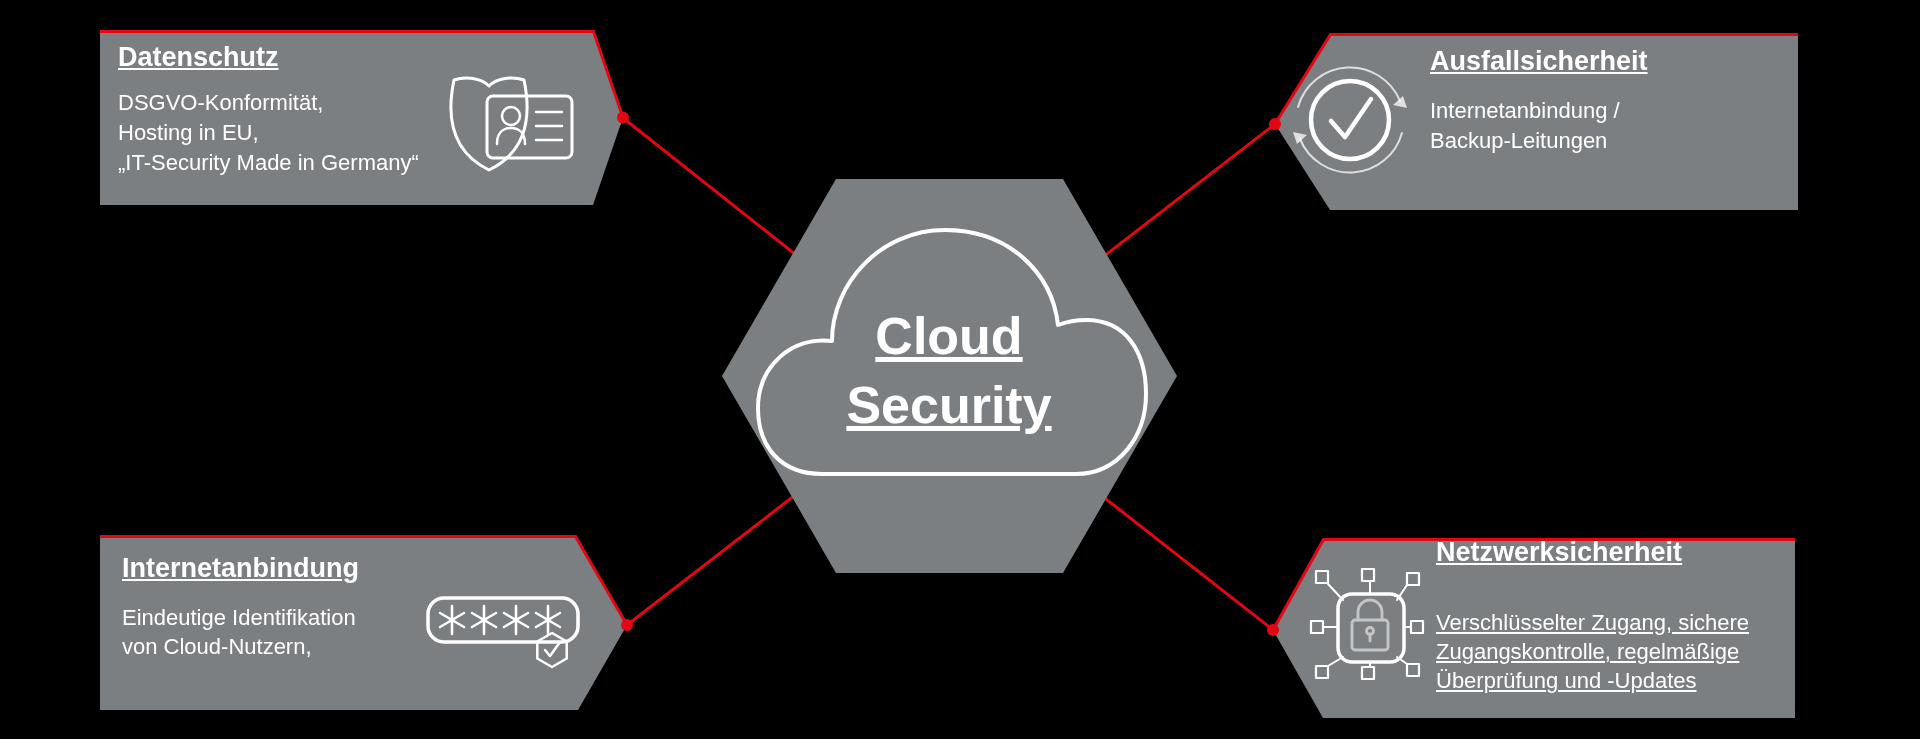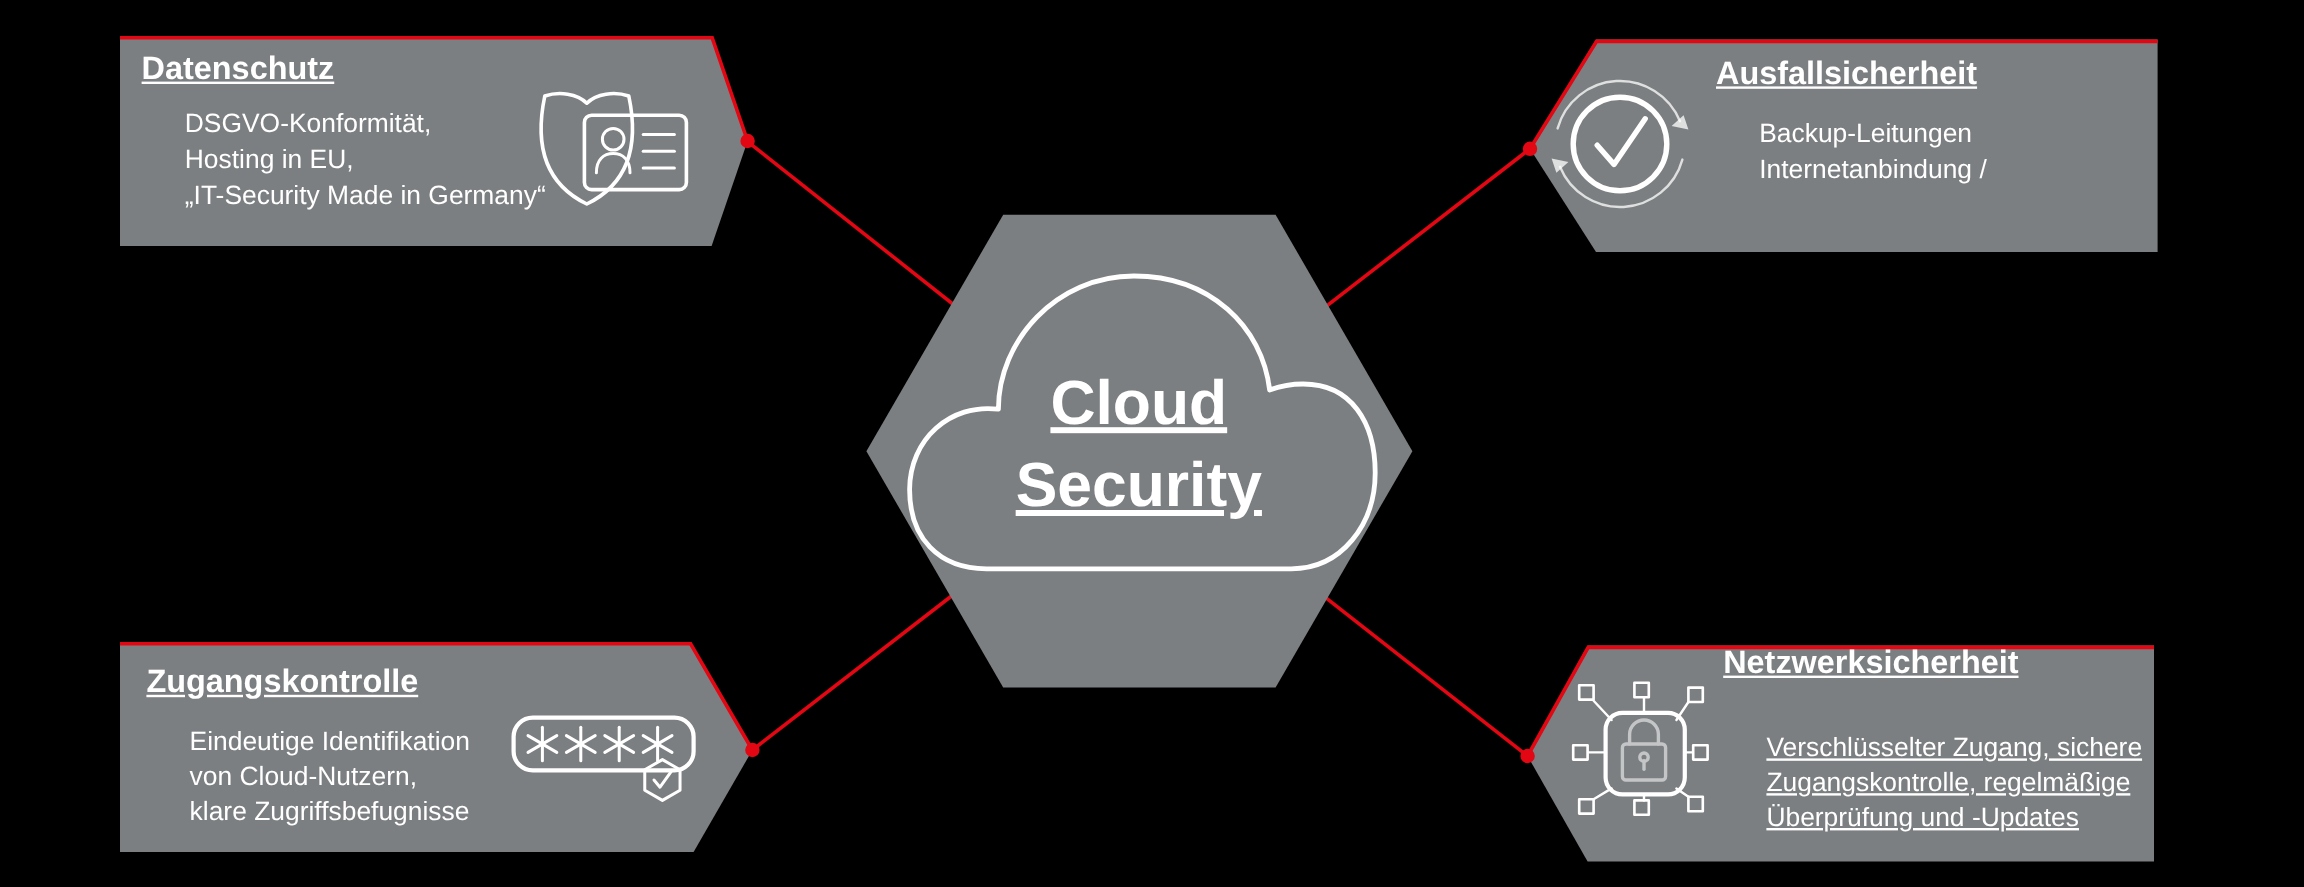--- a/index.html
+++ b/index.html
@@ -3,21 +3,21 @@
 <meta charset="utf-8">
 <style>
   html,body{margin:0;padding:0;background:#000;}
   .stage{
     position:relative;width:1920px;height:739px;background:#000;overflow:hidden;
     font-family:"Liberation Sans","DejaVu Sans",sans-serif;
   }
   .stage svg{position:absolute;left:0;top:0;}
   .txt{position:absolute;color:#fff;white-space:nowrap;}
   .box-title{font-weight:bold;font-size:27px;line-height:34px;text-decoration:underline;}
-  .box-body{font-size:22px;line-height:30px;margin-left:36px;}
+  .box-body{font-size:22px;line-height:30px;}
   .b1-title{left:118px;top:40px;}
   .b1-body{left:118px;top:88px;}
   .b2-title{left:1430px;top:44px;}
   .b2-body{left:1430px;top:96px;}
   .b3-title{left:122px;top:551px;}
   .b3-body{left:122px;top:603px;line-height:29px;}
   .b4-title{left:1436px;top:535px;}
   .b4-body{left:1436px;top:608px;line-height:29px;text-decoration:underline;}
   .center-title{
     position:absolute;left:949px;top:302px;transform:translateX(-50%);
@@ -151,29 +151,28 @@
 
   <div class="txt box-title b1-title">Datenschutz</div>
   <div class="txt box-body b1-body">
     <div>DSGVO-Konformität,</div>
     <div>Hosting in EU,</div>
     <div>„IT-Security Made in Germany“</div>
   </div>
 
   <div class="txt box-title b2-title">Ausfallsicherheit</div>
   <div class="txt box-body b2-body">
+    <div>Internetanbindung /</div>
     <div>Backup-Leitungen</div>
-    <div>Internetanbindung /</div>
   </div>
 
-  <div class="txt box-title b3-title">Zugangskontrolle</div>
+  <div class="txt box-title b3-title">Internetanbindung</div>
   <div class="txt box-body b3-body">
     <div>Eindeutige Identifikation</div>
     <div>von Cloud-Nutzern,</div>
-    <div>klare Zugriffsbefugnisse</div>
   </div>
 
   <div class="txt box-title b4-title">Netzwerksicherheit</div>
   <div class="txt box-body b4-body">
     <div>Verschlüsselter Zugang, sichere</div>
     <div>Zugangskontrolle, regelmäßige</div>
     <div>Überprüfung und -Updates</div>
   </div>
 
 </div>

